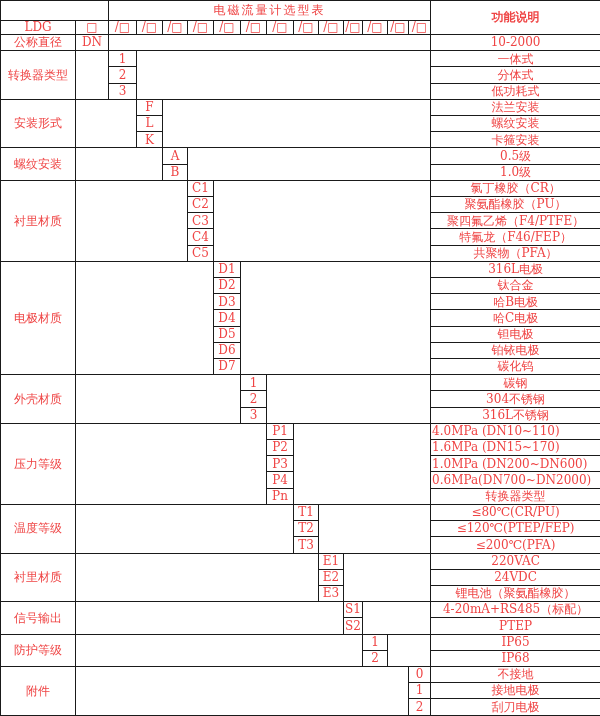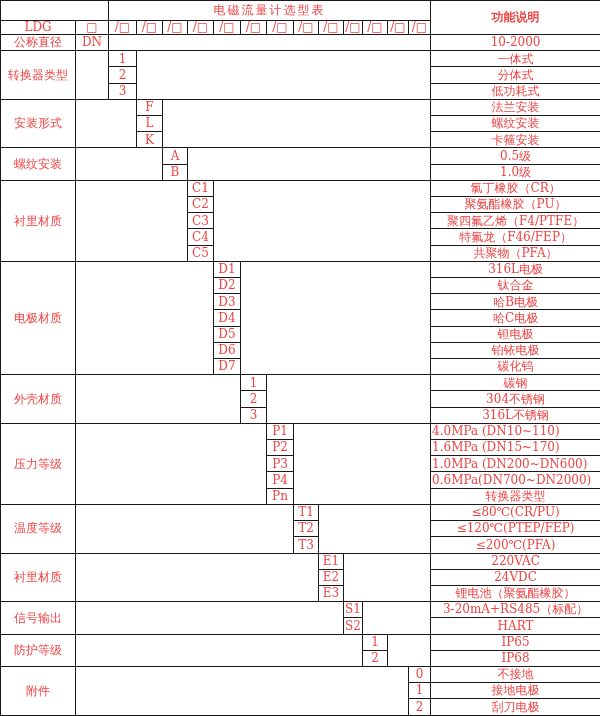--- a/index.html
+++ b/index.html
@@ -244,25 +244,25 @@
         </tr>
         <tr>
           <td>E3</td>
           <td class="fn">锂电池（聚氨酯橡胶）</td>
         </tr>
         <tr>
           <td rowspan="2" class="cat">信号输出</td>
           <td colspan="10" rowspan="2"></td>
           <td>S1</td>
           <td colspan="3" rowspan="2"></td>
-          <td class="fn">3-20mA+RS485（标配）</td>
+          <td class="fn">4-20mA+RS485（标配）</td>
         </tr>
         <tr>
           <td>S2</td>
-          <td class="fn">HART</td>
+          <td class="fn">PTEP</td>
         </tr>
         <tr>
           <td rowspan="2" class="cat">防护等级</td>
           <td colspan="11" rowspan="2"></td>
           <td>1</td>
           <td colspan="2" rowspan="2"></td>
           <td class="fn">IP65</td>
         </tr>
         <tr>
           <td>2</td>

